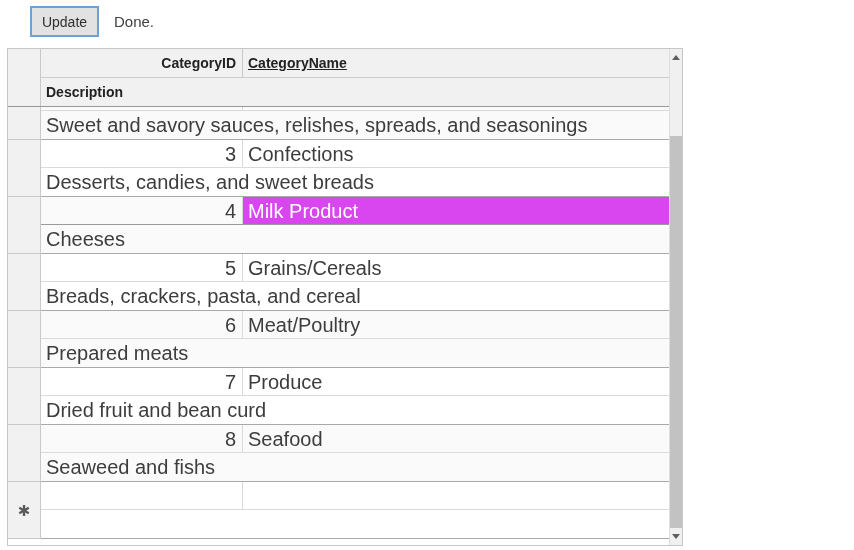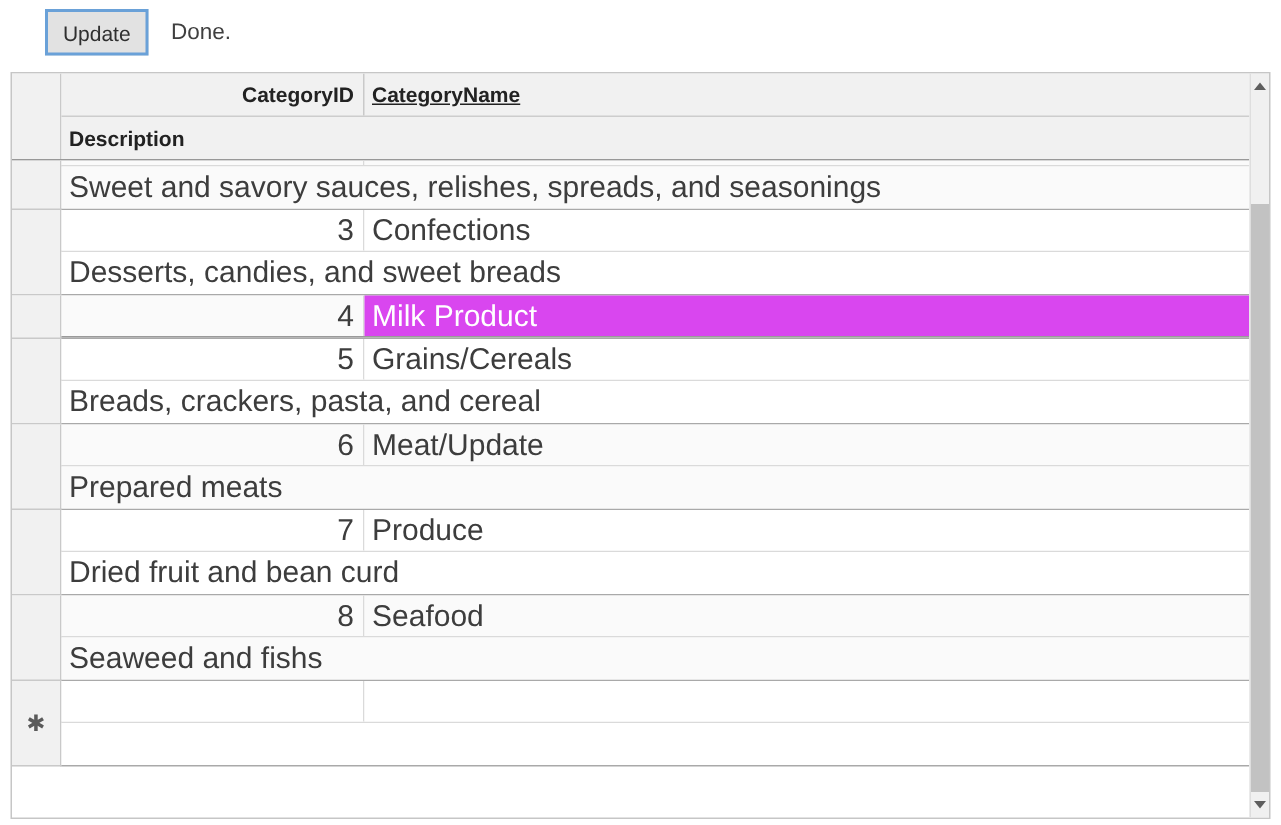--- a/index.html
+++ b/index.html
@@ -11,21 +11,21 @@
   .topbar { position:absolute; left:4px; top:6px; display:flex; align-items:center;padding-left:26px; }
   .update-btn {
     width:69px; height:31px; background:#e2e2e2; border:2px solid #6aa1d8;
     font-family:"Liberation Sans", sans-serif; font-size:14px; color:#2f2f2f;
     border-radius:0; outline:none; cursor:default;
   }
   .status-lbl { margin-left:15px; font-size:15px; color:#404040; }
 
   
   .grid {
-    position:absolute; left:7px; top:48px; width:840px; height:498px;
+    position:absolute; left:7px; top:48px; width:676px; height:498px;
     border:1px solid #c6c6c6; background:#fff; display:flex; overflow:hidden;
   }
   .gridmain { flex:1; min-width:0; display:flex; flex-direction:column; overflow:hidden; }
 
   
   .ghead { display:flex; height:58px; border-bottom:1px solid #989898; flex:none; }
   .corner { width:33px; flex:none; background:#f1f1f1; border-right:1px solid #c9c9c9; }
   .headcols { flex:1; min-width:0; display:flex; flex-direction:column; }
   .hrow1 { height:29px; display:flex; background:#f1f1f1; border-bottom:1px solid #cdcdcd; }
   .hcell { font-weight:bold; font-size:14px; color:#222; line-height:28px;
@@ -117,40 +117,43 @@
             </div>
           </div>
         </div>
         <div class="record alt selected">
           <div class="rowheader"></div>
           <div class="recmain">
             <div class="subrow idrow">
               <div class="cell idcell">4</div>
               <div class="cell namecell sel" style="background: #d946ef;">Milk Product</div>
             </div>
+            <div class="subrow descrow">
+              <div class="cell desccell">Cheeses</div>
+            </div>
           </div>
         </div>
         <div class="record">
           <div class="rowheader"></div>
           <div class="recmain">
             <div class="subrow idrow">
               <div class="cell idcell">5</div>
               <div class="cell namecell">Grains/Cereals</div>
             </div>
             <div class="subrow descrow">
               <div class="cell desccell">Breads, crackers, pasta, and cereal</div>
             </div>
           </div>
         </div>
         <div class="record alt">
           <div class="rowheader"></div>
           <div class="recmain">
             <div class="subrow idrow">
               <div class="cell idcell">6</div>
-              <div class="cell namecell">Meat/Update</div>
+              <div class="cell namecell">Meat/Poultry</div>
             </div>
             <div class="subrow descrow">
               <div class="cell desccell">Prepared meats</div>
             </div>
           </div>
         </div>
         <div class="record">
           <div class="rowheader"></div>
           <div class="recmain">
             <div class="subrow idrow">

